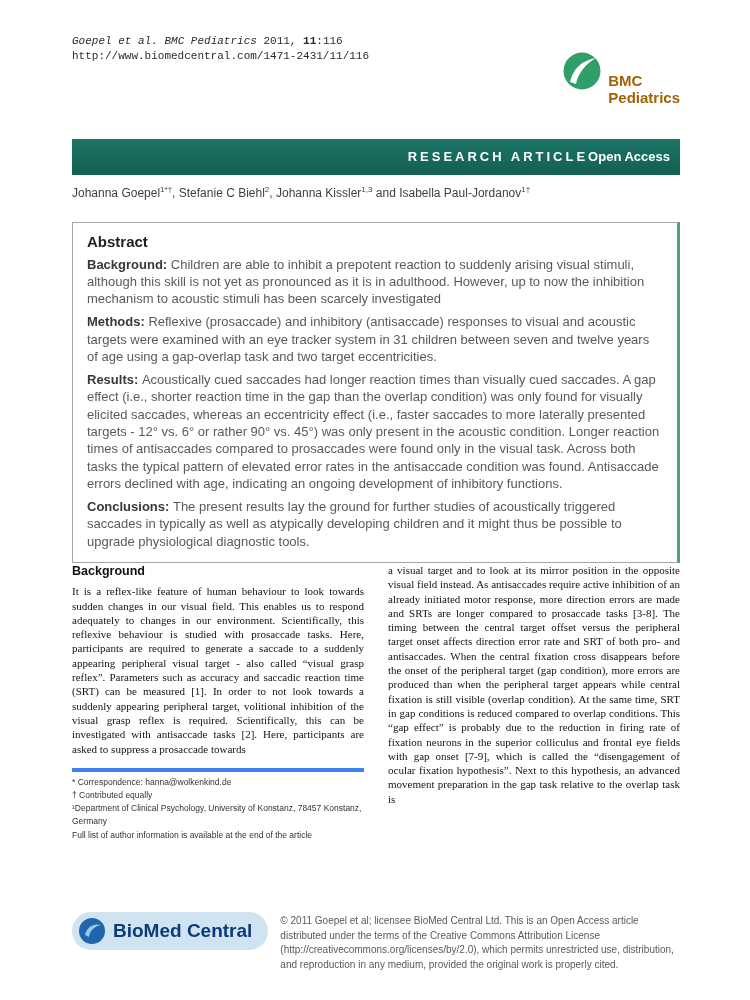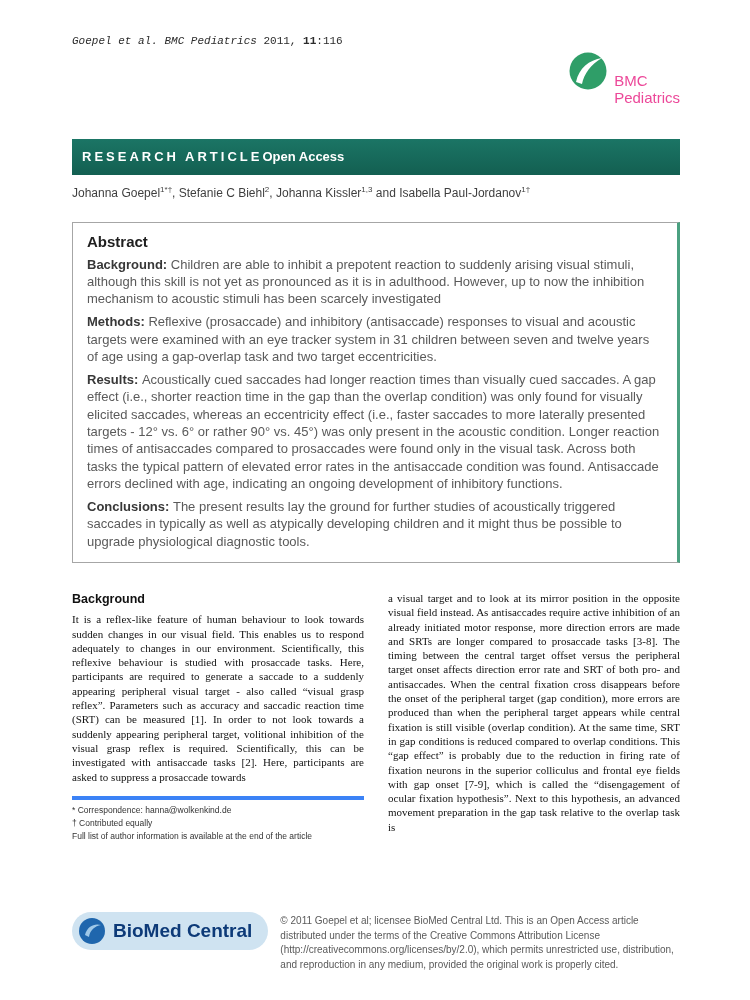--- a/index.html
+++ b/index.html
@@ -8,41 +8,41 @@
   .page { width:750px; height:1000px; background:#ffffff; position:relative; overflow:hidden; margin:0 auto; }
   .content { padding:34px 70px 0 72px; }
 
   
   .top { display:flex; justify-content:space-between; align-items:flex-start; }
   .cite { font-size:11px; color:#2b2b2b; line-height:1.4;font-family:Liberation Mono, monospace; }
   .it { font-style:italic; }
   .b { font-weight:bold; }
   .url { color:#2b2b2b; }
   .journal-logo { display:flex; align-items:center; gap:7px; margin-top:2px; }
-  .logo-text { font-weight:normal; font-size:15px; color:#ec4899; line-height:1.15;margin-top:36px; }
+  .logo-text { font-weight:bold; font-size:15px; color:#a16207; line-height:1.15;margin-top:36px; }
 
   
   .banner { margin-top:32px; background:linear-gradient(#1b7565,#135f51); color:#fff;
-            display:flex; justify-content:flex-start; align-items:center;
+            display:flex; justify-content:flex-end; align-items:center;
             height:36px; padding:0 10px; font-size:13px; font-weight:bold; }
   .banner-left { letter-spacing:3px; }
 
   
   .title { margin-top:18px; font-size:26px; font-weight:400; color:#1d1d1d; line-height:1.3; }
   .authors { margin-top:10px; font-size:12px; color:#3f3f3f; }
   .authors sup { font-size:8px; }
 
   
   .abstract { margin-top:22px; border:1px solid #a6a6a6; border-right:3px solid #4ba181; padding:10px 14px 12px; }
   .abstract h2 { font-size:15px; color:#1f1f1f; font-weight:bold; }
   .abs-p { margin-top:6px; font-size:13px; line-height:1.33; color:#5a5a5a; }
   .abs-p b { color:#383838; }
 
   
-  .columns { display:flex; gap:24px; margin-top:28px; }
+  .columns { display:flex; gap:24px; margin-top:0; }
   .col { flex:1; min-width:0; font-family:"Liberation Serif", serif; font-size:11px;
          line-height:1.3; color:#121212; text-align:justify; }
   .col h3 { font-family:"Liberation Sans", sans-serif; font-size:12.5px; font-weight:bold;
             color:#111; margin-bottom:5px; }
   .fn { margin-top:12px; border-top:4px solid #3b82f6; padding-top:4px;
         font-family:"Liberation Sans", sans-serif; font-size:8.5px; line-height:1.55;
         color:#333; text-align:left; }
 
   
   .footer { position:absolute; left:72px; right:70px; bottom:28px; display:flex; align-items:flex-start; gap:12px; }
@@ -58,20 +58,21 @@
   <div class="content">
 
     <div class="top">
       <div class="cite">
         <div>
           <span class="it">Goepel et al.</span>
           <span class="it">BMC Pediatrics</span>
           <span>2011,</span>
           <span class="b">11</span><span>:116</span>
         </div>
+        <div class="url">http://www.biomedcentral.com/1471-2431/11/116</div>
       </div>
 
       <div class="journal-logo">
         <svg width="38" height="38" viewBox="0 0 38 38" aria-hidden="true">
           <circle cx="19" cy="19" r="18.5" fill="#2f9e68"></circle>
           <path d="M7 30 C 10 16, 20 8, 33 6 C 22 12, 15 22, 13 32 Z" fill="#ffffff"></path>
         </svg>
         <div class="logo-text">
           <div>BMC</div>
           <div>Pediatrics</div>
@@ -97,20 +98,21 @@
         </div>
     </div>
 
     <div class="columns">
       <div class="col">
         <h3>Background</h3>
         <p>It is a reflex-like feature of human behaviour to look towards sudden changes in our visual field. This enables us to respond adequately to changes in our environment. Scientifically, this reflexive behaviour is studied with prosaccade tasks. Here, participants are required to generate a saccade to a suddenly appearing peripheral visual target - also called “visual grasp reflex”. Parameters such as accuracy and saccadic reaction time (SRT) can be measured [1]. In order to not look towards a suddenly appearing peripheral target, volitional inhibition of the visual grasp reflex is required. Scientifically, this can be investigated with antisaccade tasks [2]. Here, participants are asked to suppress a prosaccade towards</p>
         <div class="fn" id="footnotes-list">
             <div>* Correspondence: hanna@wolkenkind.de</div>
             <div>† Contributed equally</div>
+            <div>¹Department of Clinical Psychology, University of Konstanz, 78457 Konstanz, Germany</div>
             <div>Full list of author information is available at the end of the article</div>
           </div>
       </div>
       <div class="col">
         <p>a visual target and to look at its mirror position in the opposite visual field instead. As antisaccades require active inhibition of an already initiated motor response, more direction errors are made and SRTs are longer compared to prosaccade tasks [3-8]. The timing between the central target offset versus the peripheral target onset affects direction error rate and SRT of both pro- and antisaccades. When the central fixation cross disappears before the onset of the peripheral target (gap condition), more errors are produced than when the peripheral target appears while central fixation is still visible (overlap condition). At the same time, SRT in gap conditions is reduced compared to overlap conditions. This “gap effect” is probably due to the reduction in firing rate of fixation neurons in the superior colliculus and frontal eye fields with gap onset [7-9], which is called the “disengagement of ocular fixation hypothesis”. Next to this hypothesis, an advanced movement preparation in the gap task relative to the overlap task is</p>
       </div>
     </div>
 
   </div>
 

